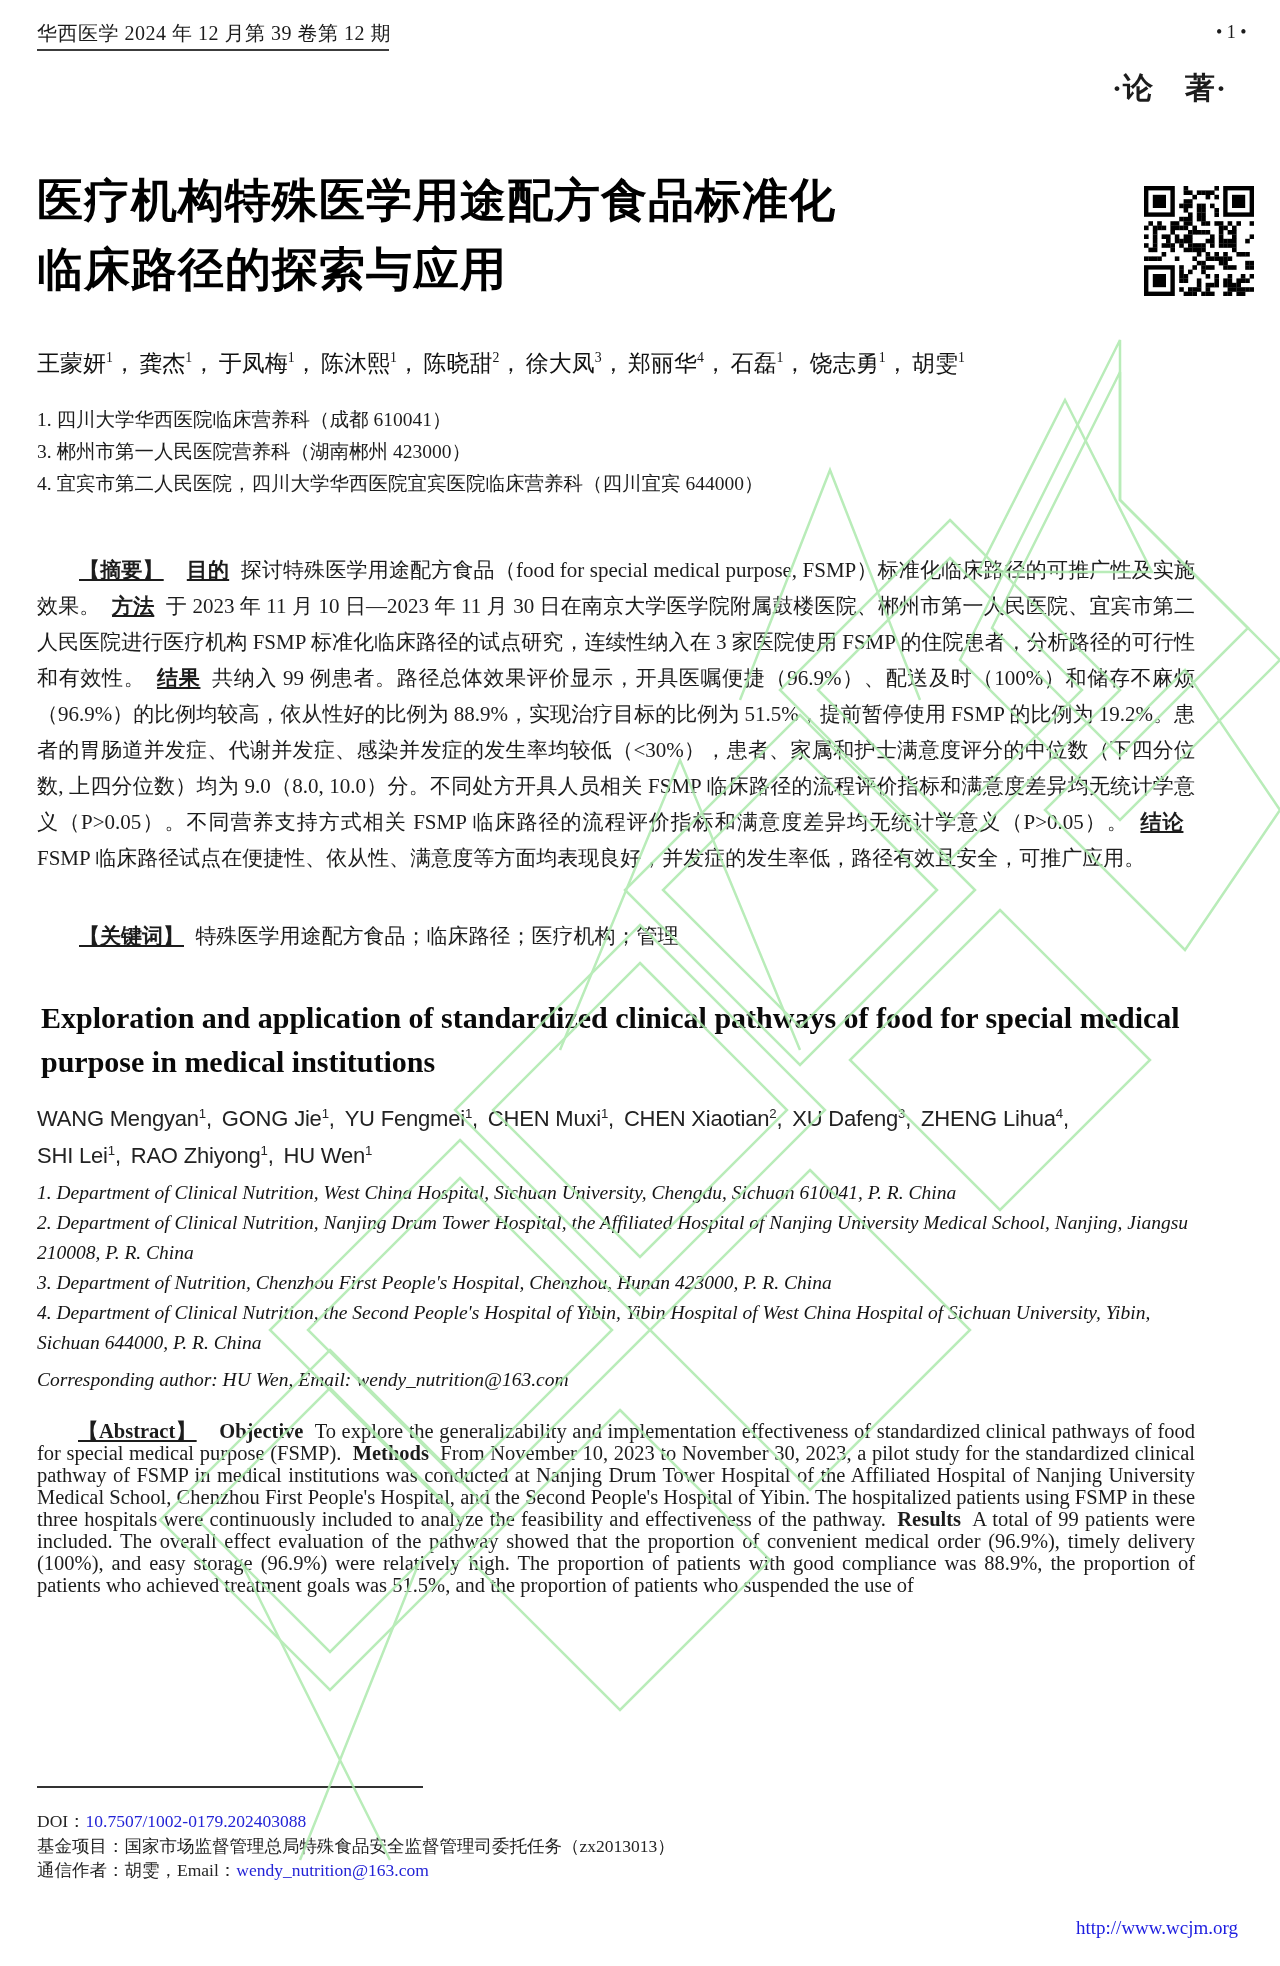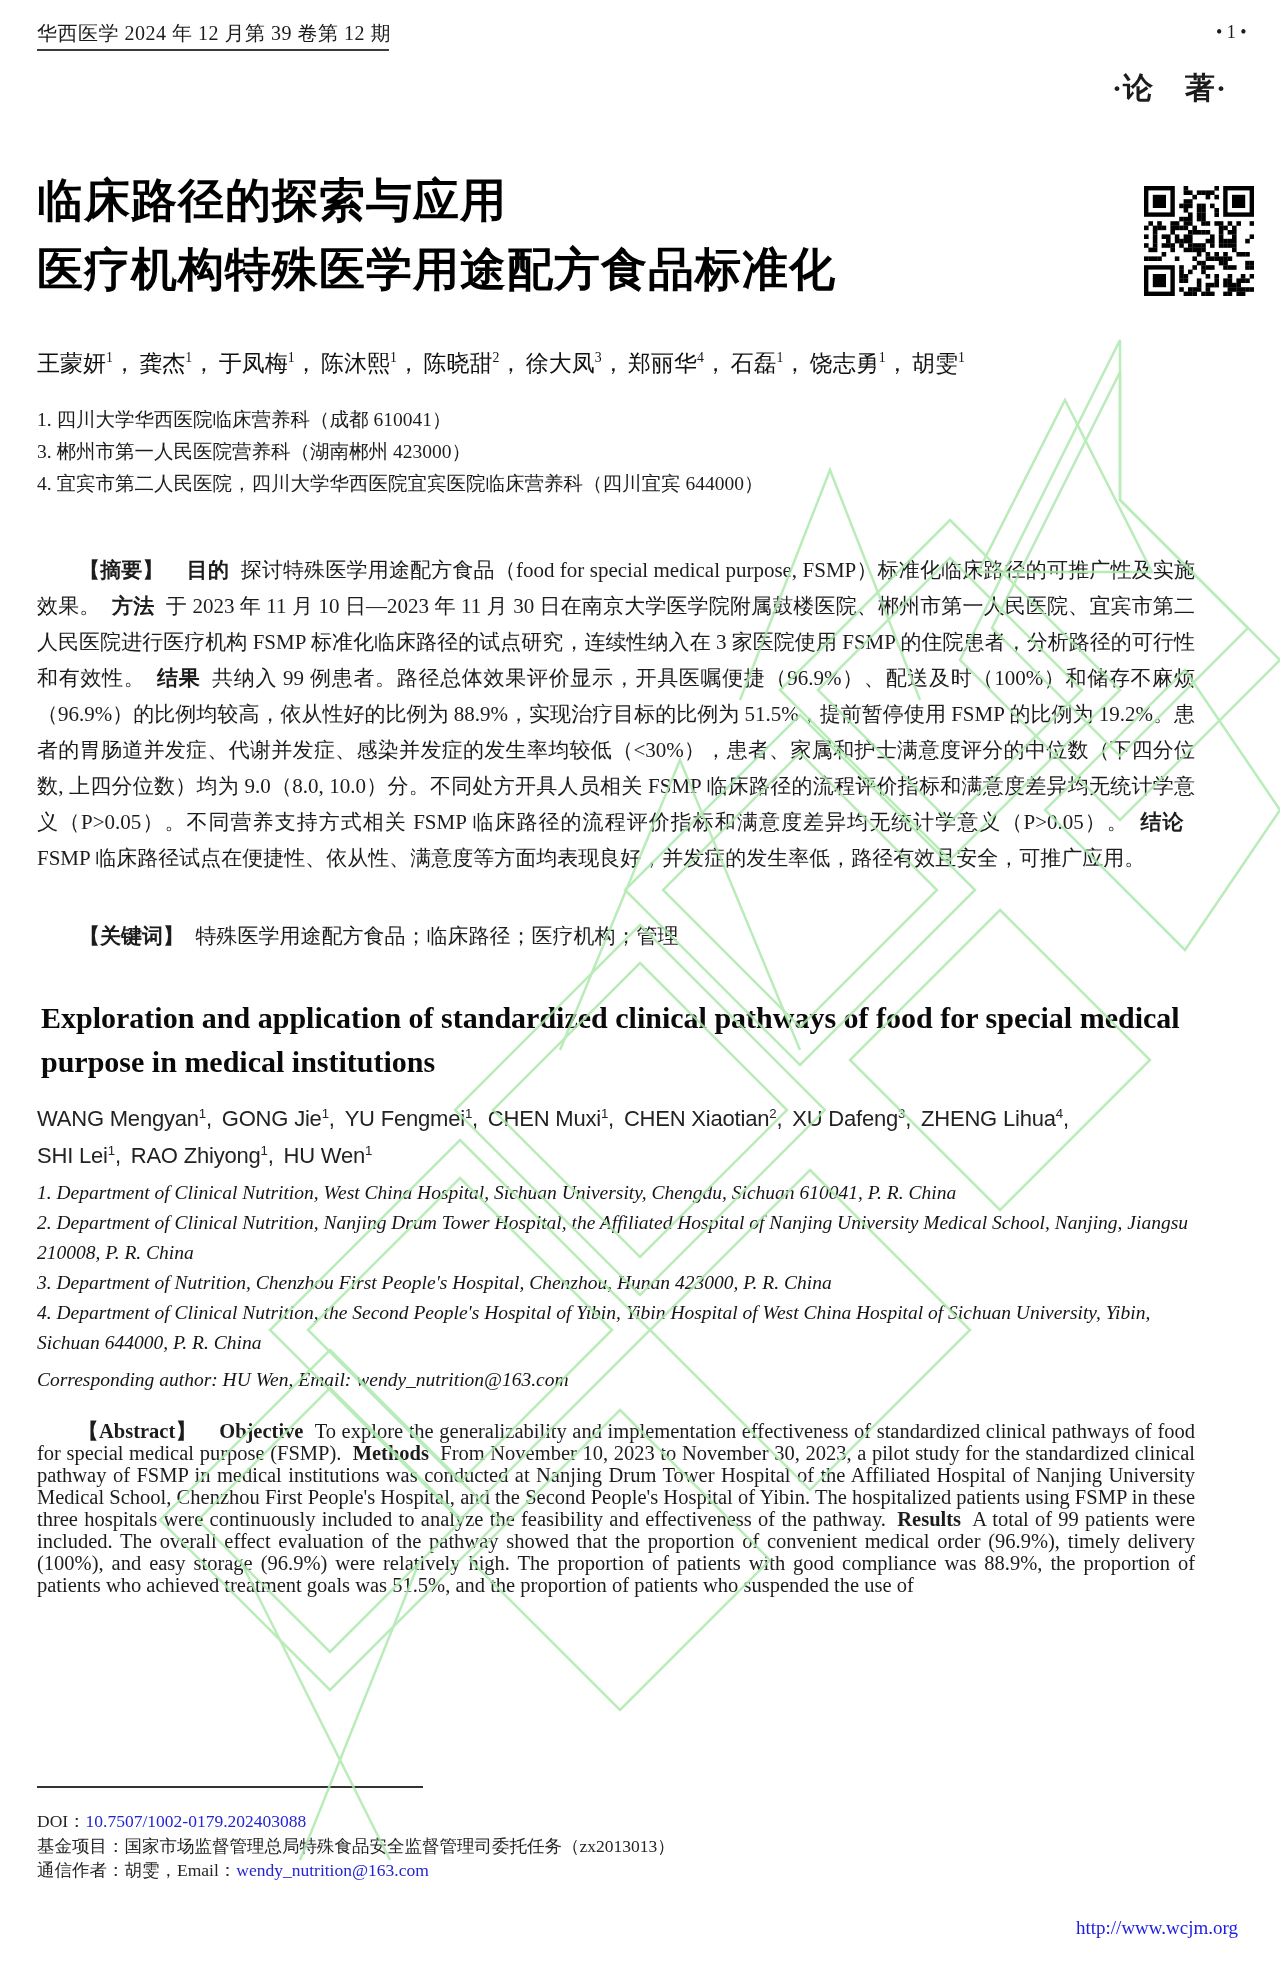--- a/index.html
+++ b/index.html
@@ -4,21 +4,21 @@
 <style>
   html,body{margin:0;padding:0;background:#e8e8e8;}
   .page{
     position:relative;width:1280px;height:1966px;margin:0 auto;
     background:#ffffff;overflow:hidden;
     font-family:"Liberation Serif","DejaVu Serif",serif;
     color:#1c1c1c;
     padding-left:29px;
   }
   .abs{position:absolute;}
-  .hei{font-family:"Liberation Sans","DejaVu Sans",sans-serif;font-weight:700;}
+  .hei{font-family:"Liberation Sans","DejaVu Sans",sans-serif;font-weight:700;text-decoration:underline;}
   .seg-label{margin:0 .55em;}
   .first-label{margin-right:.55em;}
   sup{font-size:.6em;vertical-align:super;line-height:0;}
 
   .journal-info{left:37px;top:20px;font-size:20px;letter-spacing:.5px;color:#1a1a1a;}
   .header-rule{left:37px;top:49px;width:352px;height:2px;background:#3c3c3c;}
   .page-number{left:1216px;top:22px;font-size:18px;}
   .section-label{left:1112px;top:68px;font-size:30px;font-weight:600;letter-spacing:1px;}
 
   .title-cn{left:37px;top:166px;font-family:"Liberation Sans","DejaVu Sans",sans-serif;
@@ -58,22 +58,22 @@
 <body>
 
 <div class="page">
 
   <div class="abs journal-info">华西医学 2024 年 12 月第 39 卷第 12 期</div>
   <div class="abs header-rule"></div>
   <div class="abs page-number">• 1 •</div>
   <div class="abs section-label">·论　著·</div>
 
   <div class="abs title-cn">
+    <div>医疗机构特殊医学用途配方食品标准化</div>
     <div>临床路径的探索与应用</div>
-    <div>医疗机构特殊医学用途配方食品标准化</div>
   </div>
 
   <svg class="abs qr" id="qr" viewBox="0 0 110 110">
       <rect x="39.6" y="0" width="4.6000000000000005" height="4.6000000000000005" fill="#000"></rect>
       <rect x="70.4" y="0" width="4.6000000000000005" height="4.6000000000000005" fill="#000"></rect>
       <rect x="39.6" y="4.4" width="4.6000000000000005" height="4.6000000000000005" fill="#000"></rect>
       <rect x="44" y="4.4" width="4.6000000000000005" height="4.6000000000000005" fill="#000"></rect>
       <rect x="52.800000000000004" y="4.4" width="4.6000000000000005" height="4.6000000000000005" fill="#000"></rect>
       <rect x="57.2" y="4.4" width="4.6000000000000005" height="4.6000000000000005" fill="#000"></rect>
       <rect x="61.60000000000001" y="4.4" width="4.6000000000000005" height="4.6000000000000005" fill="#000"></rect>

